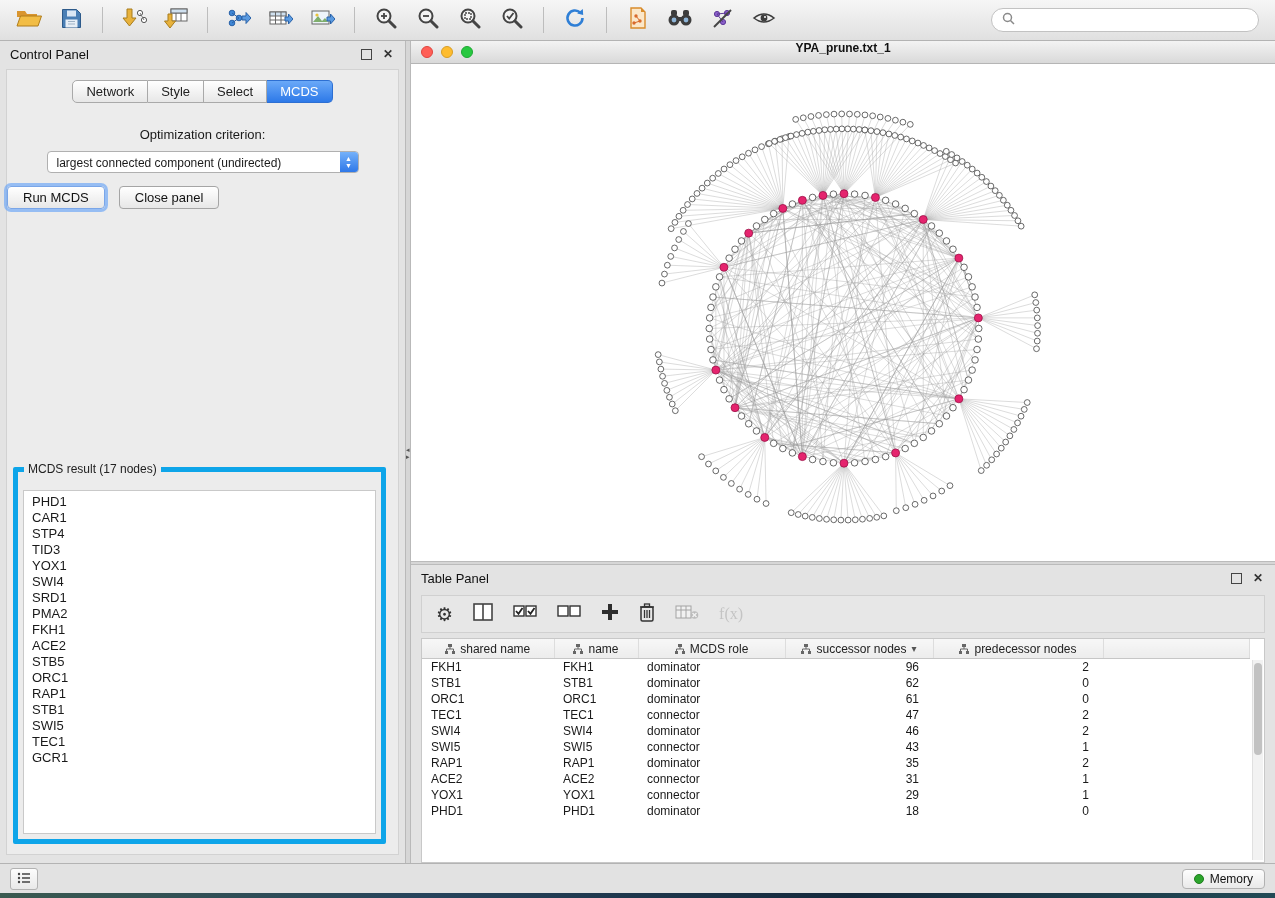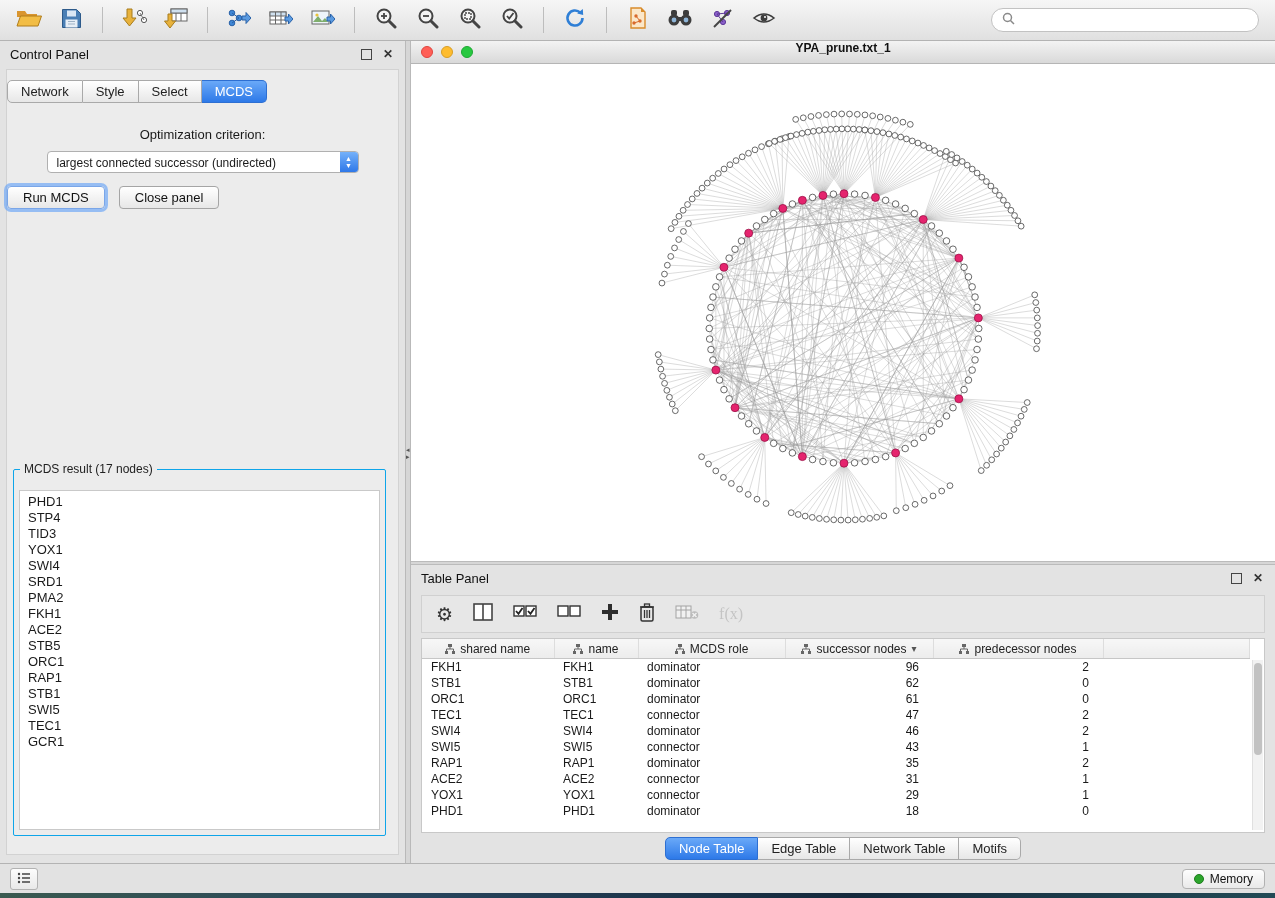--- a/index.html
+++ b/index.html
@@ -19,41 +19,41 @@
   .main{position:absolute;top:41px;left:0;right:0;bottom:35px;display:flex;}
   
   .cpanel{width:405px;flex:0 0 405px;background:#e3e3e3;position:relative;}
   .panel-titlebar{height:26px;display:flex;align-items:center;padding:0 10px;font-size:13px;color:#111;}
   .panel-titlebar .sp{flex:1;}
   .wicon{width:14px;height:14px;display:flex;align-items:center;justify-content:center;margin-left:8px;
     font-size:12px;color:#333;font-weight:bold;}
   .float-sq{width:9px;height:9px;border:1.5px solid #444;}
   .cp-body{position:absolute;top:28px;left:6px;right:6px;bottom:8px;background:#ececec;
     border:1px solid #d2d2d2;}
-  .seg{display:flex;justify-content:flex-start;}
+  .seg{display:flex;justify-content:center;}
   .seg .tab{border:1px solid #a9a9a9;border-left:none;background:linear-gradient(#ffffff,#e7e7e7);
     padding:3px 13px;font-size:13px;color:#222;cursor:default;white-space:nowrap;}
   .seg .tab:first-child{border-left:1px solid #a9a9a9;border-radius:5px 0 0 5px;}
   .seg .tab:last-child{border-radius:0 5px 5px 0;}
   .seg .tab.sel{background:linear-gradient(#6aa9f8,#2d79e8);color:#fff;border-color:#2d6fd2;}
   .cp-tabs{margin-top:10px;}
   .opt-label{text-align:center;margin-top:24px;font-size:13px;}
   .dropdown{position:relative;width:312px;height:22px;margin:9px auto 0;background:#fff;
     border:1px solid #b0b0b0;border-radius:4px;font-size:12px;line-height:22px;padding-left:9px;
     box-sizing:border-box;}
   .dd-cap{position:absolute;right:0;top:0;bottom:0;width:18px;border-radius:0 3px 3px 0;
     background:linear-gradient(#74b1fa,#2f78e8);display:flex;flex-direction:column;
     align-items:center;justify-content:center;gap:1px;}
   .dd-cap span{color:#fff;font-size:7px;line-height:6px;}
   .btn-row{display:flex;justify-content:flex-start;gap:14px;margin-top:13px;}
   .btn{padding:3px 15px;font-size:13px;color:#111;background:linear-gradient(#ffffff,#e7e7e7);
     border:1px solid #a5a5a5;border-radius:4px;font-family:"Liberation Sans",sans-serif;}
   .btn.focused{box-shadow:0 0 0 3px rgba(105,165,248,.65);border-color:#7aa6e8;}
   .mcds-fieldset{position:absolute;left:6px;right:12px;top:392px;height:368px;
-    border:1px solid #0ea5e9;border-radius:2px;margin:0;padding:2px;}
+    border:5px solid #0ea5e9;border-radius:2px;margin:0;padding:2px;}
   .mcds-fieldset legend{font-size:12px;color:#222;padding:0 4px;margin-left:4px;}
   .mcds-list{position:absolute;left:5px;right:5px;top:14px;bottom:5px;background:#fff;
     border:1px solid #c9c9c9;overflow:hidden;padding:3px 0;}
   .mcds-item{font-size:13px;line-height:16px;padding:0 8px;}
   
   .vsplit{width:6px;flex:0 0 6px;background:#d6d6d6;border-left:1px solid #b9b9b9;
     border-right:1px solid #b9b9b9;position:relative;box-sizing:border-box;}
   .vsplit .grip{position:absolute;top:405px;left:0;font-size:7px;color:#555;line-height:7px;}
   
   .rcol{flex:1;display:flex;flex-direction:column;min-width:0;}
@@ -300,34 +300,35 @@
       </div>
       <div class="cp-body">
         <div class="seg cp-tabs">
           <div class="tab">Network</div>
           <div class="tab">Style</div>
           <div class="tab">Select</div>
           <div class="tab sel">MCDS</div>
         </div>
         <div class="opt-label">Optimization criterion:</div>
         <div class="dropdown">
-          <span>largest connected successor (undirected)</span>
+          <span>largest connected component (undirected)</span>
           <span class="dd-cap">
               <span>▲</span>
               <span>▼</span>
             </span>
         </div>
         <div class="btn-row">
           <button class="btn focused">Run MCDS</button>
           <button class="btn">Close panel</button>
         </div>
         <fieldset class="mcds-fieldset">
           <legend>MCDS result (17 nodes)</legend>
           <div class="mcds-list">
               <div class="mcds-item">PHD1</div>
+              <div class="mcds-item">CAR1</div>
               <div class="mcds-item">STP4</div>
               <div class="mcds-item">TID3</div>
               <div class="mcds-item">YOX1</div>
               <div class="mcds-item">SWI4</div>
               <div class="mcds-item">SRD1</div>
               <div class="mcds-item">PMA2</div>
               <div class="mcds-item">FKH1</div>
               <div class="mcds-item">ACE2</div>
               <div class="mcds-item">STB5</div>
               <div class="mcds-item">ORC1</div>
@@ -1285,28 +1286,20 @@
                   <td class="num">0</td>
                   <td></td>
                 </tr>
               </tbody>
           </table>
           <div class="vscroll">
               <div class="vthumb"></div>
             </div>
         </div>
 
-        <div class="tp-tabs">
-          <div class="seg">
-            <div class="tab sel">Node Table</div>
-            <div class="tab">Edge Table</div>
-            <div class="tab">Network Table</div>
-            <div class="tab">Motifs</div>
-          </div>
-        </div>
       </div>
     </div>
   </div>
 
   <div class="statusbar">
     <div class="status-left-btn">
       <span>
         <svg width="14" height="12" viewBox="0 0 14 12">
             <circle cx="2" cy="2" r="1.2" fill="#444"></circle>
             <circle cx="2" cy="6" r="1.2" fill="#444"></circle>

